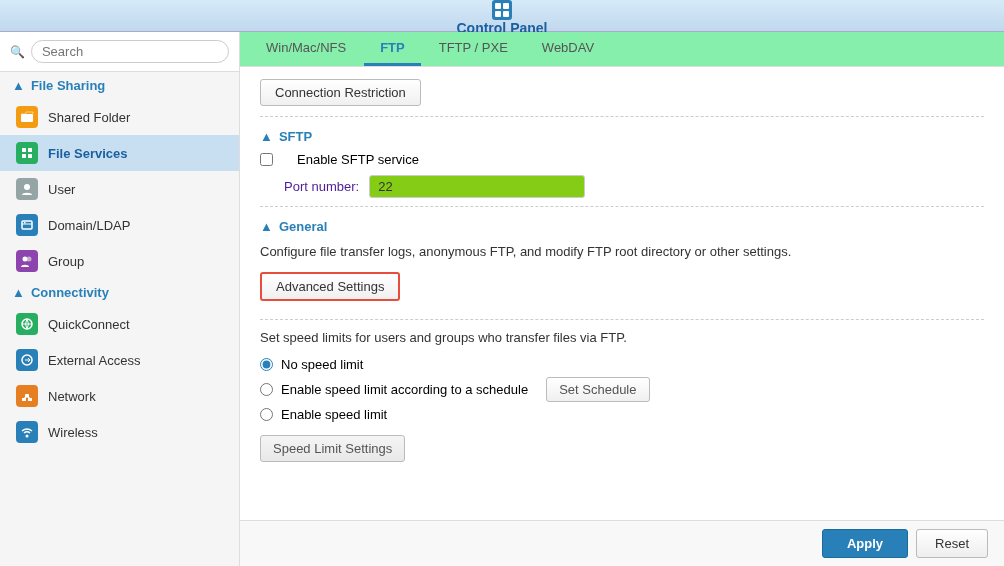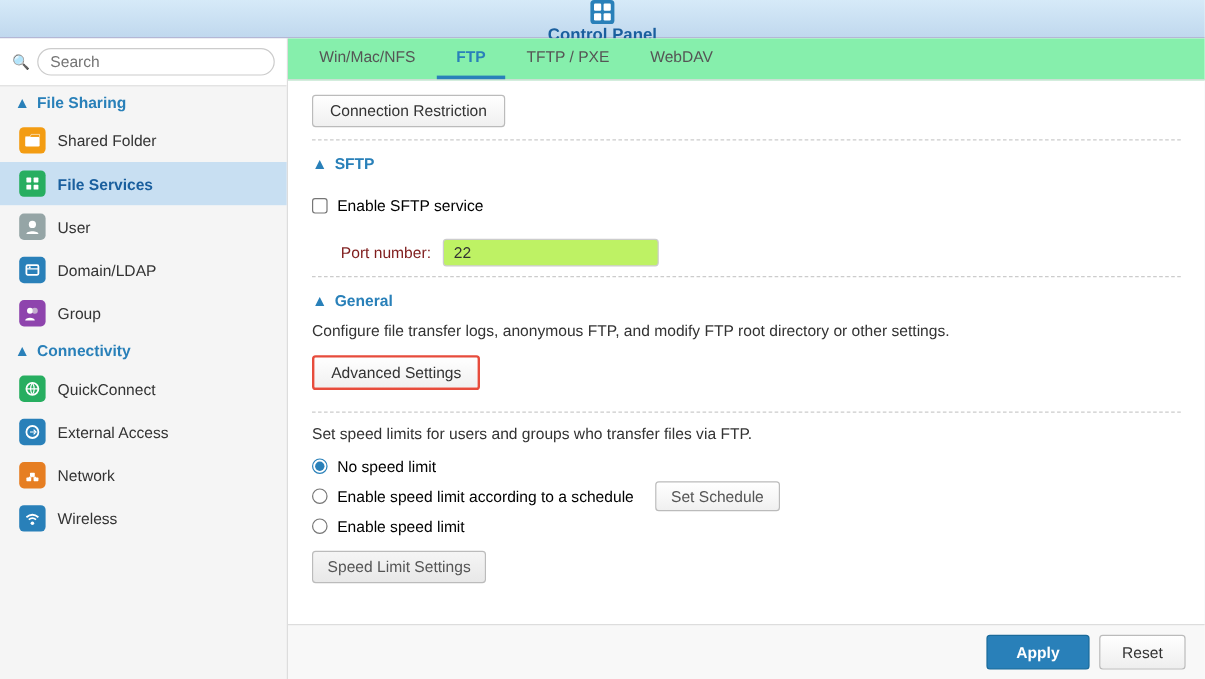--- a/index.html
+++ b/index.html
@@ -86,26 +86,26 @@
 
     
     .section-header {
       display: flex; align-items: center; gap: 6px;
       color: #2980b9; font-weight: bold; font-size: 14px;
       margin: 12px 0 8px 0;
     }
     .section-divider { border: none; border-top: 1px dashed #ccc; margin: 8px 0; }
 
     
-    .checkbox-row { display: flex; align-items: center; gap: 8px; margin: 20px 0; }
+    .checkbox-row { display: flex; align-items: center; gap: 24px; margin: 8px 0; }
     .port-row { display: flex; align-items: center; gap: 10px; margin: 6px 0 6px 24px; }
-    .port-row label { color: #7f1d1d; }
+    .port-row label { color: #4c1d95; }
     .port-input {
       border: 1px solid #ccc; border-radius: 3px; padding: 3px 8px;
-      width: 180px; background: #bef264; color: #333;
+      width: 216px; background: #84cc16; color: #333;
     }
 
     
     .general-text { color: #333; margin: 6px 0 10px 0; line-height: 1.5; }
 
     
     .advanced-btn {
       border: 2px solid #e74c3c; background: linear-gradient(to bottom, #fff, #f0f0f0);
       padding: 5px 14px; cursor: pointer; border-radius: 3px; color: #333;
       font-size: 13px; margin-bottom: 10px;

